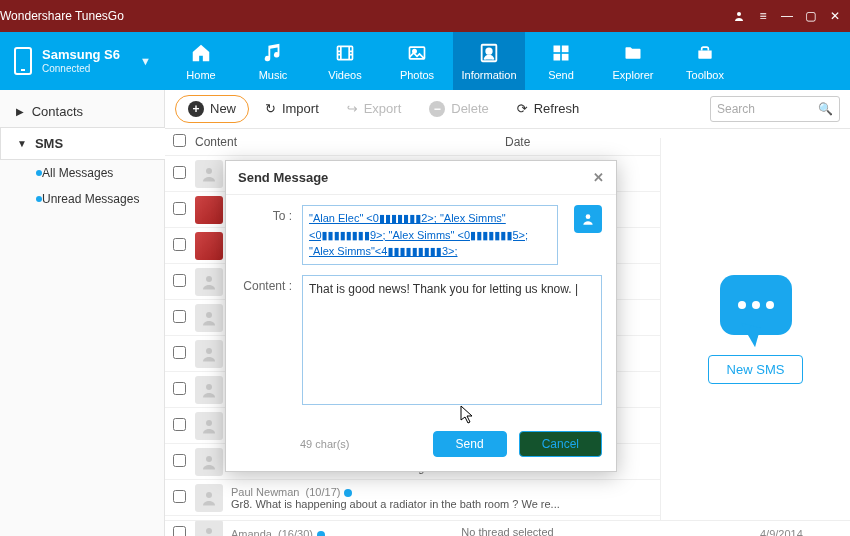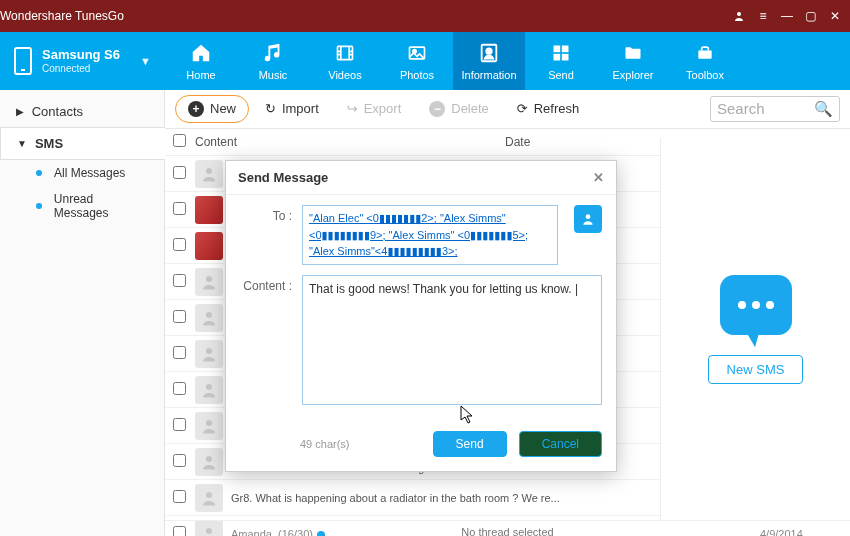--- a/index.html
+++ b/index.html
@@ -17,30 +17,30 @@
   .device .chev { margin-left: auto; font-size: 11px; opacity:.9;}
   .navitems { display: flex; flex: 1; }
   .navitem { width: 72px; display: flex; flex-direction: column; align-items: center; justify-content: center; color: #fff; font-size: 11px; gap: 5px; cursor: pointer; }
   .navitem.active { background: #0082c8; }
   .navitem .ico { width: 26px; height: 22px; display:flex; align-items:center; justify-content:center; }
   .main { display: flex; height: calc(536px - 26px - 58px); }
   .side { width: 165px; border-right: 1px solid #e3e3e3; background: #fafafa; padding-top: 6px; }
   .side-row { padding: 8px 16px; font-size: 13px; color: #333; display:flex; align-items:center; gap:8px; cursor:pointer; }
   .side-row .arrow{ font-size:10px; color:#333;}
   .side-row.sel{ background:#fff; border:1px solid #e0e0e0; border-right:none; margin-right:-1px;}
-  .side-sub { padding: 6px 16px 6px 36px; font-size: 12px; color: #333; display:flex; align-items:center; gap:12px; cursor:pointer;}
+  .side-sub { padding: 6px 16px 6px 36px; font-size: 12px; color: #333; display:flex; align-items:center; gap:0; cursor:pointer;}
   .side-sub .dot{ width:6px; height:6px; border-radius:50%; background:#1aa7ee;}
   .content { flex: 1; display: flex; flex-direction: column; position: relative; }
   .toolbar { height: 40px; border-bottom: 1px solid #e6e6e6; display: flex; align-items: center; padding: 0 10px; gap: 4px; }
   .tbtn { display: flex; align-items: center; gap: 6px; padding: 5px 12px; font-size: 13px; color: #333; border-radius: 14px; cursor:pointer;}
   .tbtn.new { border: 1px solid #f59a2e; color: #333; }
   .tbtn.disabled { color: #bbb; }
   .tbtn .circ{width:16px;height:16px;border-radius:50%;background:#333;color:#fff;display:inline-flex;align-items:center;justify-content:center;font-size:12px;font-weight:700;}
   .tbtn.disabled .circ{background:#ccc;}
-  .toolbar .search { margin-left:auto; width:130px; height:24px; border:1px solid #ccc; border-radius:3px; display:flex; align-items:center; padding:12px 6px; font-size:15px; color:#aaa; justify-content:space-between;}
+  .toolbar .search { margin-left:auto; width:130px; height:24px; border:1px solid #ccc; border-radius:3px; display:flex; align-items:center; padding:12px 6px; font-size:12px; color:#aaa; justify-content:space-between;}
   .cols { display:flex; height:28px; align-items:center; border-bottom:1px solid #eee; font-size:12px; color:#555; padding-left:8px;}
   .cols .ck{width:22px;}
   .cols .c1{flex:0 0 310px;}
   .cols .c2{flex:1;}
   .list { overflow:hidden; }
   .row { display:flex; align-items:center; height:36px; border-bottom:1px solid #f0f0f0; padding-left:8px; font-size:12px; color:#444;}
   .row .ck{width:22px;}
   .row .ck input{accent-color:#888;}
   .row .av{width:28px;height:28px;border-radius:3px;background:#e6e6e6;display:flex;align-items:center;justify-content:center;margin-right:8px;}
   .row .av svg{opacity:.5;}
@@ -353,20 +353,21 @@
         </div>
         <div class="row">
           <div class="ck"><input type="checkbox" style=""></div>
           <div class="av">
             <svg width="18" height="18" viewBox="0 0 24 24" fill="#aaa">
               <circle cx="12" cy="8" r="4"></circle>
               <path d="M4 22c0-4 4-6 8-6s8 2 8 6z"></path>
             </svg>
           </div>
           <div class="body">
+            <div class="from">Paul Newman &nbsp;(10/17)<span class="blue"></span></div>
             <div class="snippet">Gr8. What is happening about a radiator in the bath room ? We re...</div>
           </div>
           <div class="date">4/16/2014</div>
         </div>
         <div class="row">
           <div class="ck"><input type="checkbox" style=""></div>
           <div class="av">
             <svg width="18" height="18" viewBox="0 0 24 24" fill="#aaa">
               <circle cx="12" cy="8" r="4"></circle>
               <path d="M4 22c0-4 4-6 8-6s8 2 8 6z"></path>

